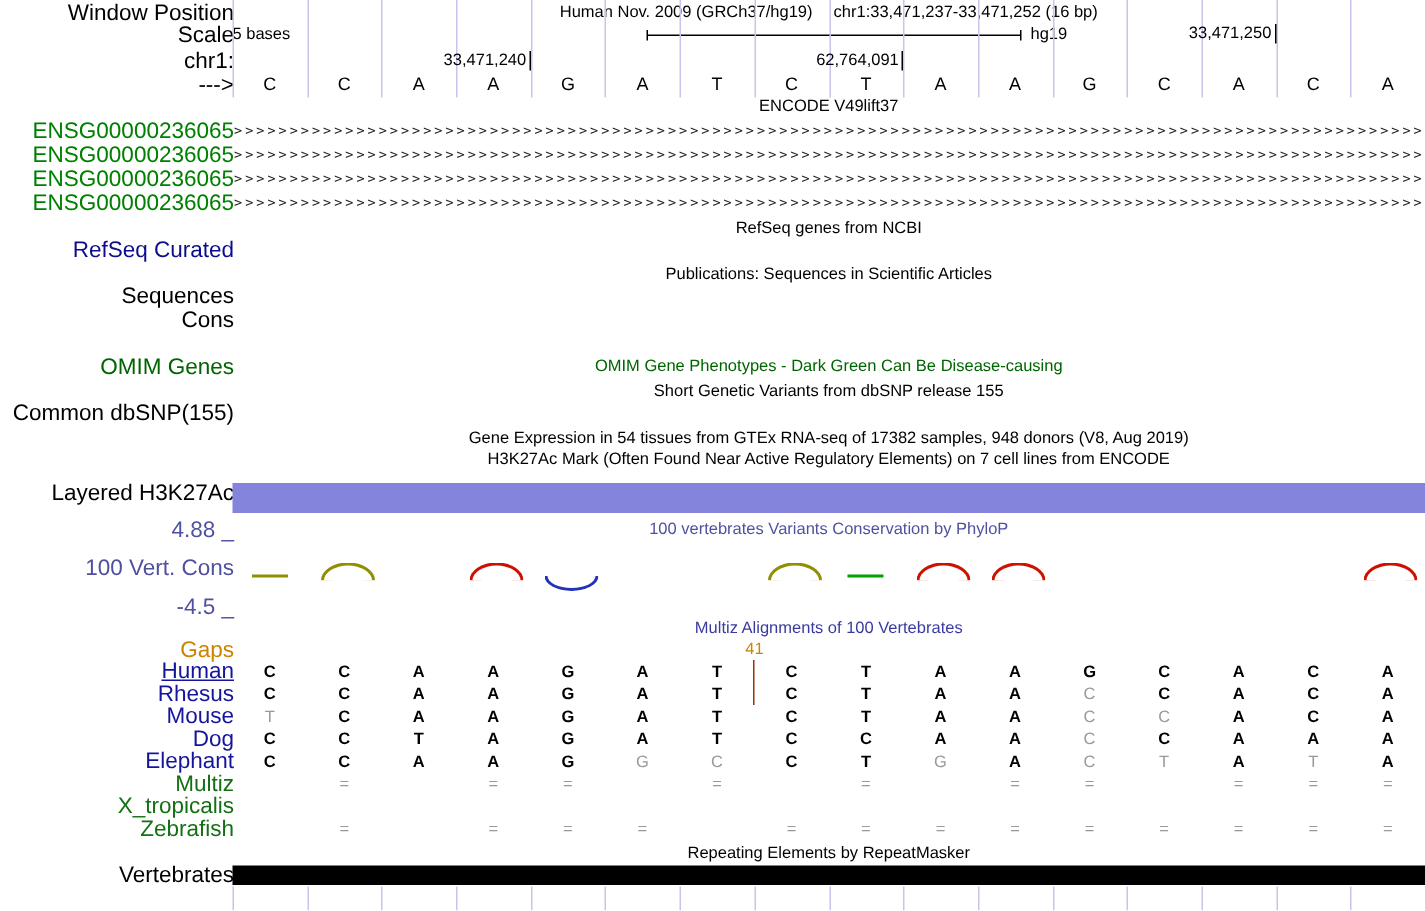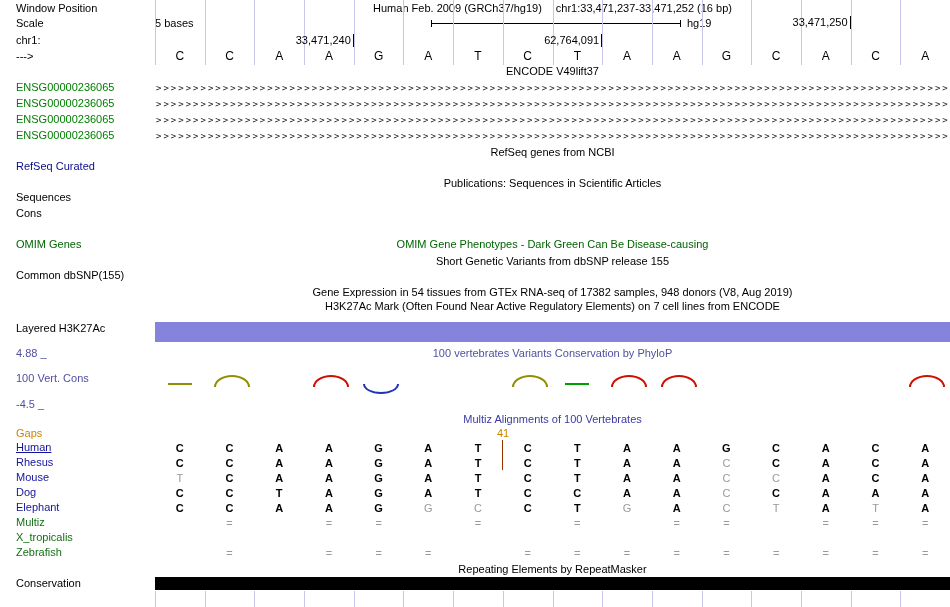--- a/index.html
+++ b/index.html
@@ -6,21 +6,21 @@
     --guideline:#c6c6ec; --h3k27ac-bar:#8484dc; --repeat-bar:#000000;
     --label-green:#008000; --refseq-blue:#0c0c8c; --omim-green:#006400;
     --cons-blue:#5050a0; --multiz-blue:#3a3aa0; --species-blue:#14149c;
     --species-green:#157015; --gaps-orange:#cc8400; --base-gray:#999999;
     --insert-tick:#993300;
   }
   html,body{margin:0;padding:0;}
   body{width:950px;height:607px;position:relative;background:#fff;overflow:hidden;
        font-family:"Liberation Sans",sans-serif;font-size:11px;color:#000;}
   .abs{position:absolute;line-height:13px;}
-  .rowlabel{position:absolute;left:16px;width:150px;text-align:left;font-size:11px;
+  .rowlabel{position:absolute;left:6px;width:150px;text-align:right;font-size:15px;
             line-height:13px;white-space:nowrap;color:#000;}
   .title{position:absolute;left:155px;width:795px;text-align:center;font-size:11px;
          line-height:13px;color:#000;white-space:nowrap;}
   .hdr{position:absolute;left:155px;width:795px;display:flex;justify-content:center;
        gap:14px;font-size:11px;line-height:13px;}
   .guide{position:absolute;width:1px;background:var(--guideline);}
   .base{position:absolute;width:24px;text-align:center;font-size:12px;line-height:15px;color:#000;}
   .mbase{position:absolute;width:24px;text-align:center;font-size:11px;line-height:14px;
          font-weight:bold;color:#000;}
   .mbase.gray{color:var(--base-gray);font-weight:normal;}
@@ -37,21 +37,21 @@
   .consarcup{position:absolute;width:32px;height:10px;border:2px solid;border-bottom:none;
              border-radius:50% 50% 0 0 / 100% 100% 0 0;}
   .consarcdown{position:absolute;width:32px;height:8px;border:2px solid;border-top:none;
                border-radius:0 0 50% 50% / 0 0 100% 100%;}
 </style>
 </head>
 <body>
 
 <div class="rowlabel" style="top:2px">Window Position</div>
 <div class="hdr" style="top:2px">
-  <span>Human Feb. 2009 (GRCh37/hg19)</span>
+  <span>Human Nov. 2009 (GRCh37/hg19)</span>
   <span>chr1:33,471,237-33,471,252 (16 bp)</span>
 </div>
 
 <div class="rowlabel" style="top:17px">Scale</div>
 <div class="abs" style="top:17px;left:155px;width:270px;">5 bases</div>
 <div class="scalebar"></div>
 <div class="abs" style="top:17px;left:687px">hg19</div>
 
 <div class="rowlabel" style="top:34px">chr1:</div>
 <div class="rowlabel" style="top:50px">---&gt;</div>
@@ -81,21 +81,21 @@
 <div class="title" style="top:347px;color:var(--cons-blue)">100 vertebrates Variants Conservation by PhyloP</div>
 <div class="rowlabel" style="top:372px;color:var(--cons-blue)">100 Vert. Cons</div>
 <div class="rowlabel" style="top:398px;color:var(--cons-blue)">-4.5 _</div>
 
 <div class="title" style="top:413px;color:var(--multiz-blue)">Multiz Alignments of 100 Vertebrates</div>
 <div class="rowlabel" style="top:427px;color:var(--gaps-orange)">Gaps</div>
 <div class="abs" style="top:427px;left:486px;width:34px;text-align:center;color:var(--gaps-orange)">41</div>
 <div class="abs" style="top:440px;left:502px;width:1px;height:30px;background:var(--insert-tick)"></div>
 
 <div class="title" style="top:563px">Repeating Elements by RepeatMasker</div>
-<div class="rowlabel" style="top:577px">Conservation</div>
+<div class="rowlabel" style="top:577px">Vertebrates</div>
 <div class="bar" style="top:577px;height:13px;background:var(--repeat-bar)"></div>
 
 <div class="guide" style="left: 155px; top: 0px; height: 65px;"></div>
 <div class="guide" style="left: 155px; top: 591px; height: 16px;"></div>
 <div class="guide" style="left: 205px; top: 0px; height: 65px;"></div>
 <div class="guide" style="left: 205px; top: 591px; height: 16px;"></div>
 <div class="guide" style="left: 254px; top: 0px; height: 65px;"></div>
 <div class="guide" style="left: 254px; top: 591px; height: 16px;"></div>
 <div class="guide" style="left: 304px; top: 0px; height: 65px;"></div>
 <div class="guide" style="left: 304px; top: 591px; height: 16px;"></div>

